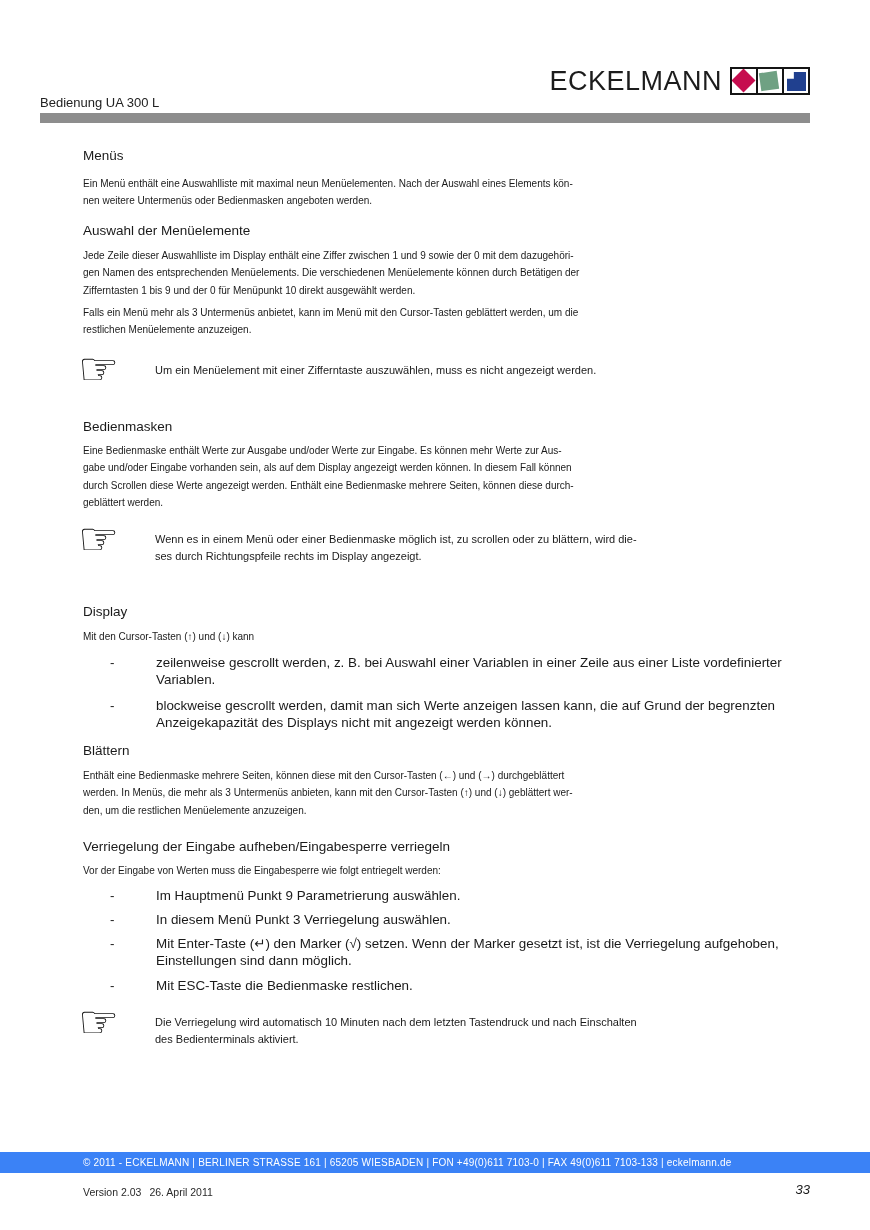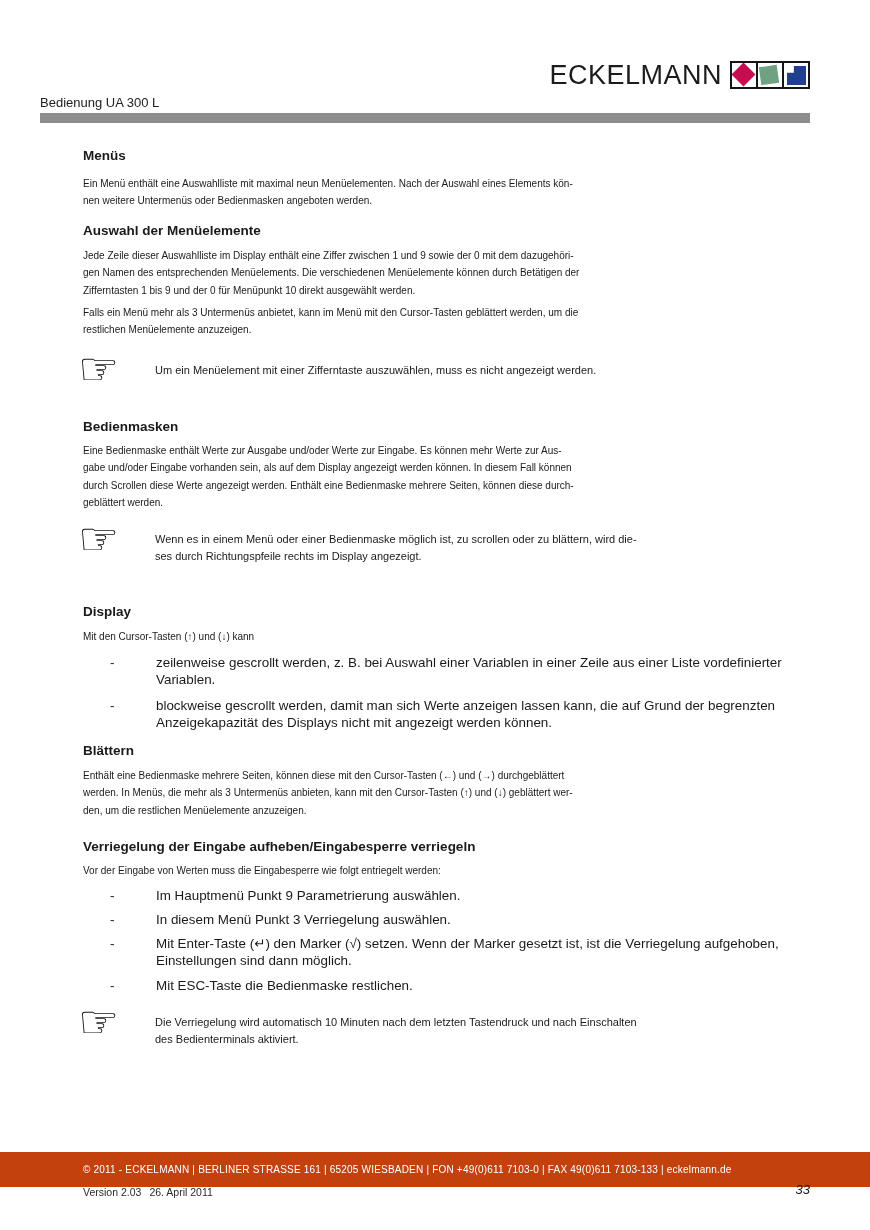--- a/index.html
+++ b/index.html
@@ -6,45 +6,45 @@
   .page{
     position:relative;
     width:870px;height:1230px;
     background:#ffffff;
     font-family:"Liberation Sans",sans-serif;
     color:#1a1a1a;
     overflow:hidden;
     margin:0 auto;
   }
   
-  .logo{position:absolute;top:58px;left:545px;width:265px;height:34px;display:flex;align-items:center;justify-content:flex-end;text-align:center;}
+  .logo{position:absolute;top:64px;left:545px;width:265px;height:34px;display:flex;align-items:center;justify-content:flex-end;text-align:center;}
   .logo-text{
     font-size:27px;letter-spacing:0.5px;color:#1c1c1c;
     font-stretch:condensed;line-height:30px;margin-right:8px;
   }
   .logo-mark{display:flex;}
   .logo-cell{width:24px;height:24px;border:2px solid #151515;background:#fff;position:relative;overflow:hidden;}
   .logo-cell + .logo-cell{margin-left:-2px;}
   .shape-diamond{position:absolute;left:3px;top:3px;width:17px;height:17px;background:#c60d4f;transform:rotate(45deg);}
   .shape-green{position:absolute;left:2px;top:3px;width:18px;height:18px;background:#6fa183;transform:rotate(-8deg);}
   .shape-blue{position:absolute;left:3px;top:3px;width:19px;height:19px;background:#20408f;
     clip-path:polygon(36% 0,100% 0,100% 100%,0 100%,0 36%,36% 36%);}
   
   .doc-header{position:absolute;top:95px;left:40px;font-size:13px;color:#222;}
   .header-rule{position:absolute;top:113px;left:40px;width:770px;height:10px;background:#8d8d8d;}
   
-  .h{position:absolute;left:83px;width:745px;font-size:13.5px;font-weight:bold;line-height:17px;white-space:pre-line;}
+  .h{position:absolute;left:83px;width:745px;font-size:13.5px;font-weight:normal;line-height:17px;white-space:pre-line;}
   .p{position:absolute;left:83px;width:750px;font-size:10px;line-height:17.4px;white-space:pre-line;}
   .note-icon{position:absolute;left:78px;width:62px;font-family:"DejaVu Sans",sans-serif;font-size:46px;line-height:40px;color:#111;}
   .note-text{position:absolute;left:155px;width:690px;font-size:11px;line-height:17.4px;white-space:pre-line;}
   .bullet{position:absolute;left:110px;width:715px;display:flex;font-size:13.4px;line-height:17.4px;}
   .bullet .dash{width:14px;flex:0 0 14px;}
   .bullet .btxt{white-space:pre-line;margin-left:32px;}
   
-  .footer-bar{position:absolute;left:0;top:1152px;width:870px;height:35px;background:#c2410c;display:flex;align-items:center;}
+  .footer-bar{position:absolute;left:0;top:1152px;width:870px;height:21px;background:#3b82f6;display:flex;align-items:center;}
   .footer-bar .imprint{margin-left:83px;color:#ffffff;font-size:10px;letter-spacing:0.2px;}
   .version-line{position:absolute;left:83px;top:1186px;font-size:10.5px;color:#2a2a2a;}
   .version-line .date{margin-left:8px;}
   .page-number{position:absolute;right:60px;top:1182px;font-size:13px;color:#1a1a1a;font-style:italic;}
 </style>
 </head>
 <body>
 
 <div class="page">
 

